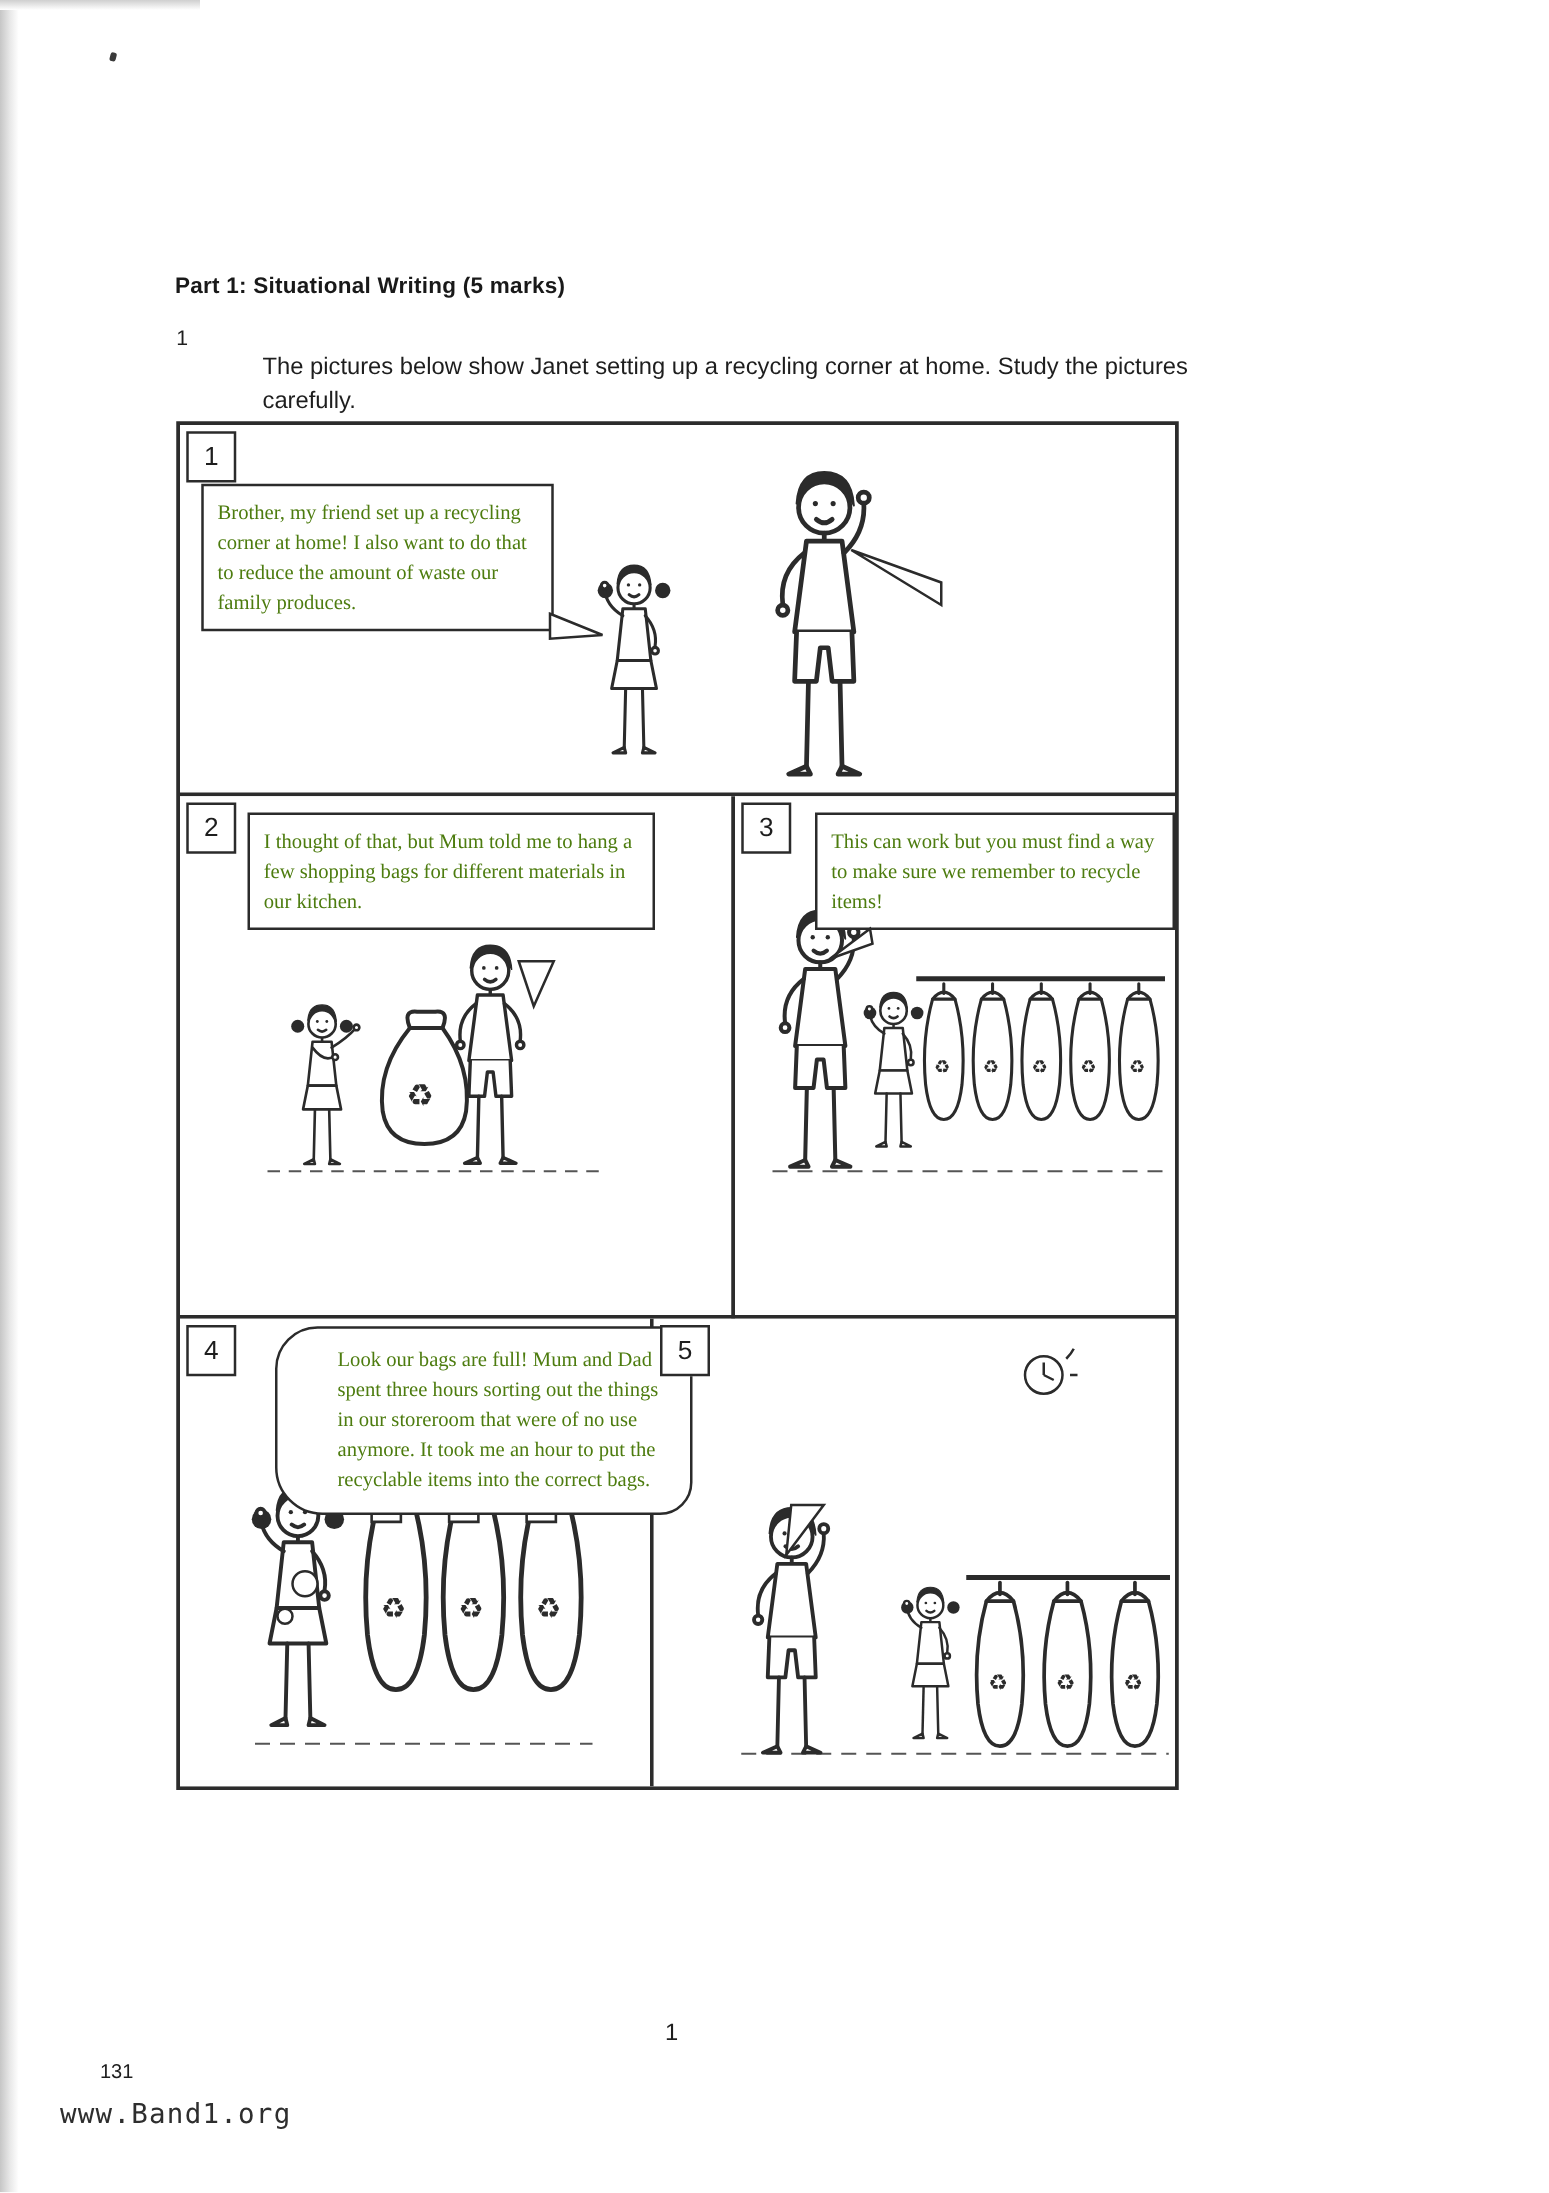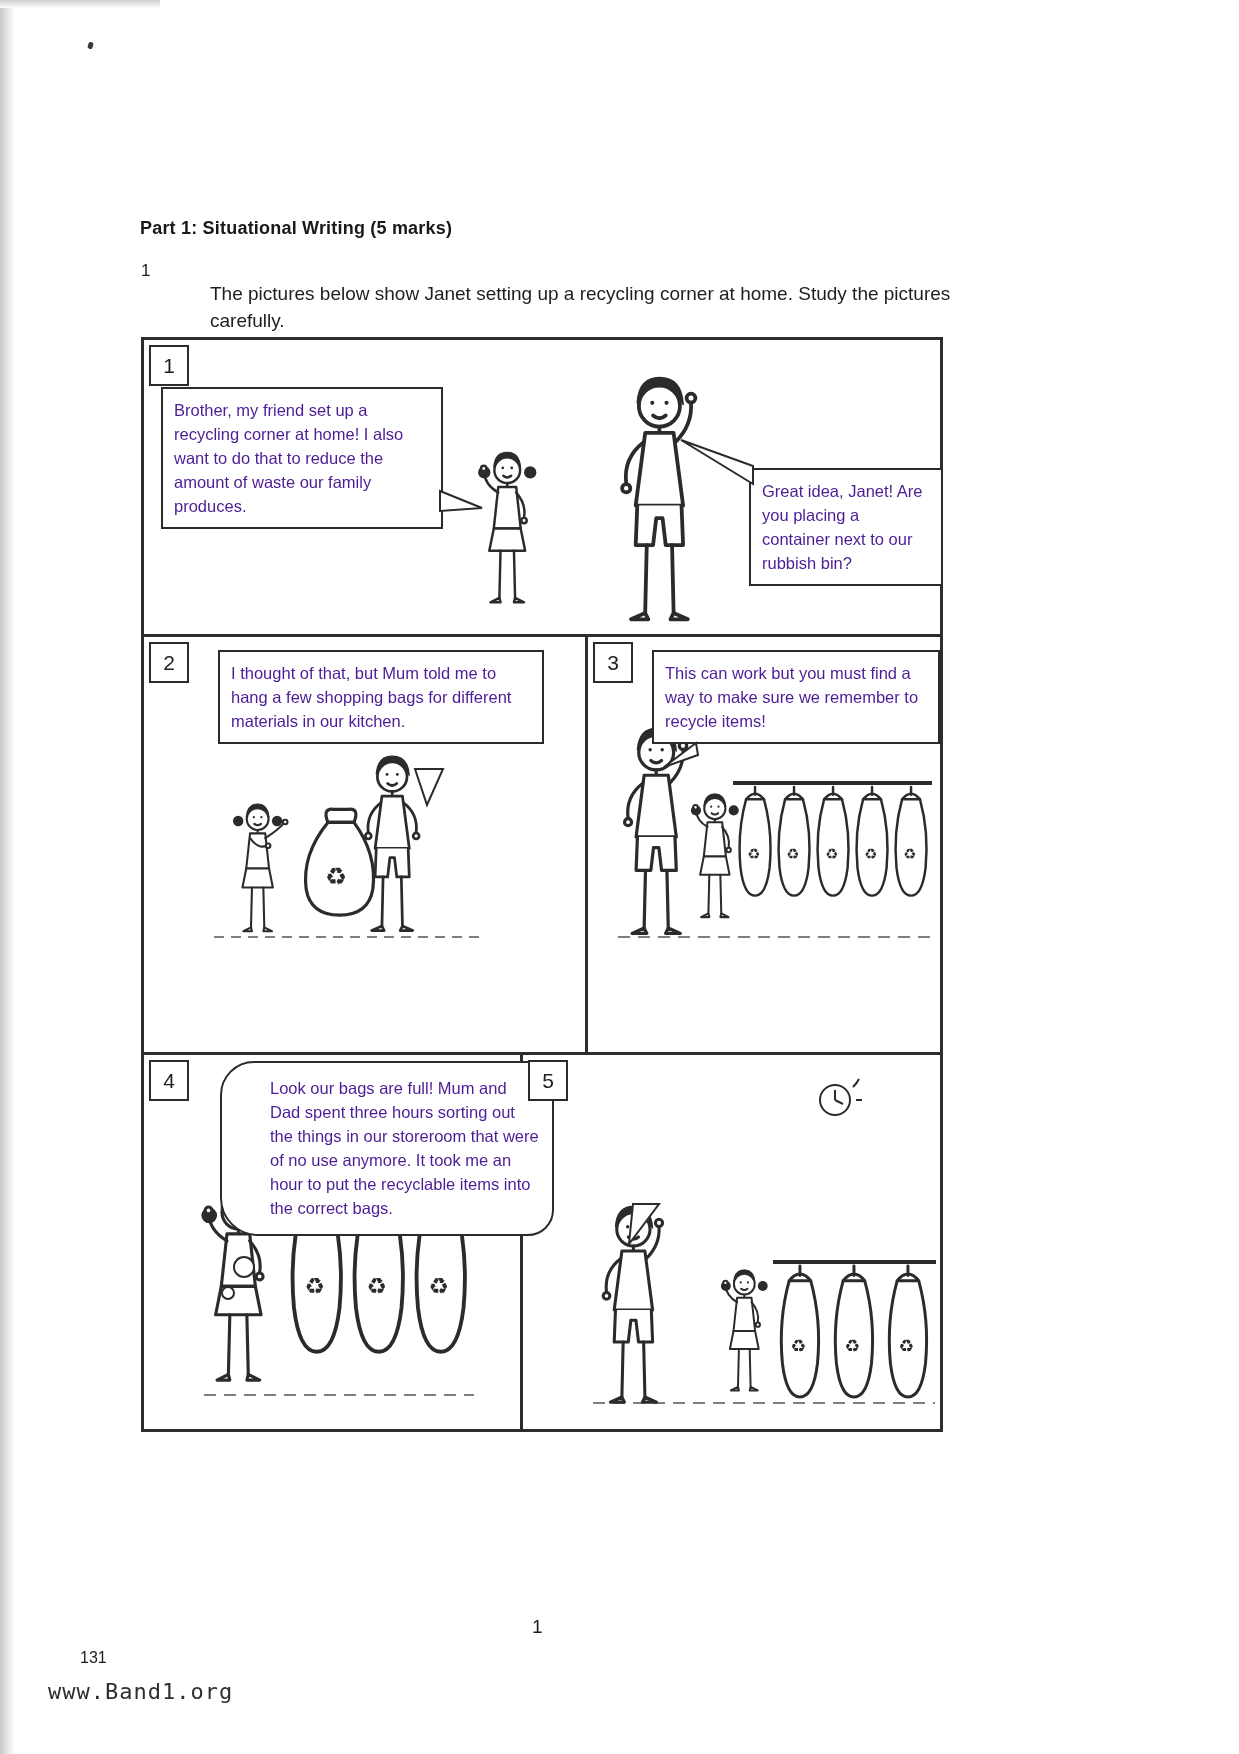--- a/index.html
+++ b/index.html
@@ -24,21 +24,21 @@
   .panel{position:absolute;background:#fff;}
   .p1{left:0;top:0;width:796px;height:294px;border-bottom:3px solid #2c2c2c;}
   .p2{left:0;top:297px;width:441px;height:415px;border-right:3px solid #2c2c2c;border-bottom:3px solid #2c2c2c;}
   .p3{left:444px;top:297px;width:352px;height:415px;border-bottom:3px solid #2c2c2c;}
   .p4{left:0;top:715px;width:376px;height:374px;border-right:3px solid #2c2c2c;}
   .p5{left:379px;top:715px;width:417px;height:374px;}
 
   .badge{position:absolute;left:5px;top:5px;width:36px;height:37px;border:2.5px solid #2b2b2b;
          display:flex;align-items:center;justify-content:center;font-size:21px;background:#fff;z-index:4;}
   .bubble{position:absolute;border:2.5px solid #2b2b2b;background:#fff;padding:9px 11px;
-          font-size:16.5px;line-height:24px;z-index:2;color:#4c1d95;}
+          font-size:16.5px;line-height:24px;z-index:2;color:#4d7c0f;font-family:Liberation Serif, serif;}
   .cloud{border-radius:34px 20px 26px 38px;padding:13px 12px 14px 48px;margin-left:40px;}
   .scene{position:absolute;left:0;top:0;z-index:1;}
   .tail{position:absolute;z-index:3;}
   .smiley{font-size:18px;}
 
   .pagenum{position:absolute;left:532px;top:1616px;font-size:19px;}
   .code{position:absolute;left:80px;top:1649px;font-size:16px;}
   .watermark{position:absolute;left:48px;top:1679px;font-size:22px;letter-spacing:1px;
              font-family:"DejaVu Sans Mono",monospace;color:#2e2e2e;text-align:right;}
 </style>
@@ -161,39 +161,36 @@
       </svg>
       <div class="badge">
           <span>1</span>
         </div>
       <div class="bubble" style="left:17px;top:47px;width:256px;">
         <span>Brother, my friend set up a recycling corner at home! I also want to do that to reduce the amount of waste our family produces.</span>
       </div>
       <svg class="tail" style="left:294px;top:148px;" width="46" height="26">
         <path d="M2 3 L44 20 L2 23 Z" fill="#fff" stroke="#2b2b2b" stroke-width="2"></path>
       </svg>
-      <div class="bubble" style="left:605px;top:128px;width:168px;">
-        <span>Great idea, Janet! Are you placing a container next to our rubbish bin?</span>
-      </div>
       <svg class="tail" style="left:535px;top:96px;" width="76" height="60">
         <path d="M74 48 L2 4 L74 30 Z" fill="#fff" stroke="#2b2b2b" stroke-width="2"></path>
       </svg>
     </section>
 
     <section class="panel p2">
       <svg class="scene" width="441" height="415">
         <path d="M70 300 H335" stroke="#555" stroke-width="1.6" stroke-dasharray="10 7"></path>
         <use href="#girl2" transform="translate(88,165) scale(0.95)"></use>
         <use href="#bag" transform="translate(152,168) scale(1.45)"></use>
         <use href="#boy2" transform="translate(214,118) scale(1.14)"></use>
       </svg>
       <div class="badge">
           <span>2</span>
         </div>
-      <div class="bubble" style="left:54px;top:13px;width:300px;margin-left:20px;">
+      <div class="bubble" style="left:54px;top:13px;width:300px;">
         <span>I thought of that, but Mum told me to hang a few shopping bags for different materials in our kitchen.</span>
       </div>
       <svg class="tail" style="left:268px;top:130px;" width="34" height="42">
         <path d="M3 2 L15 38 L31 2 Z" fill="#fff" stroke="#2b2b2b" stroke-width="2"></path>
       </svg>
     </section>
 
     <section class="panel p3">
       <svg class="scene" width="352" height="415">
         <path d="M30 300 H344" stroke="#555" stroke-width="1.6" stroke-dasharray="12 8"></path>

